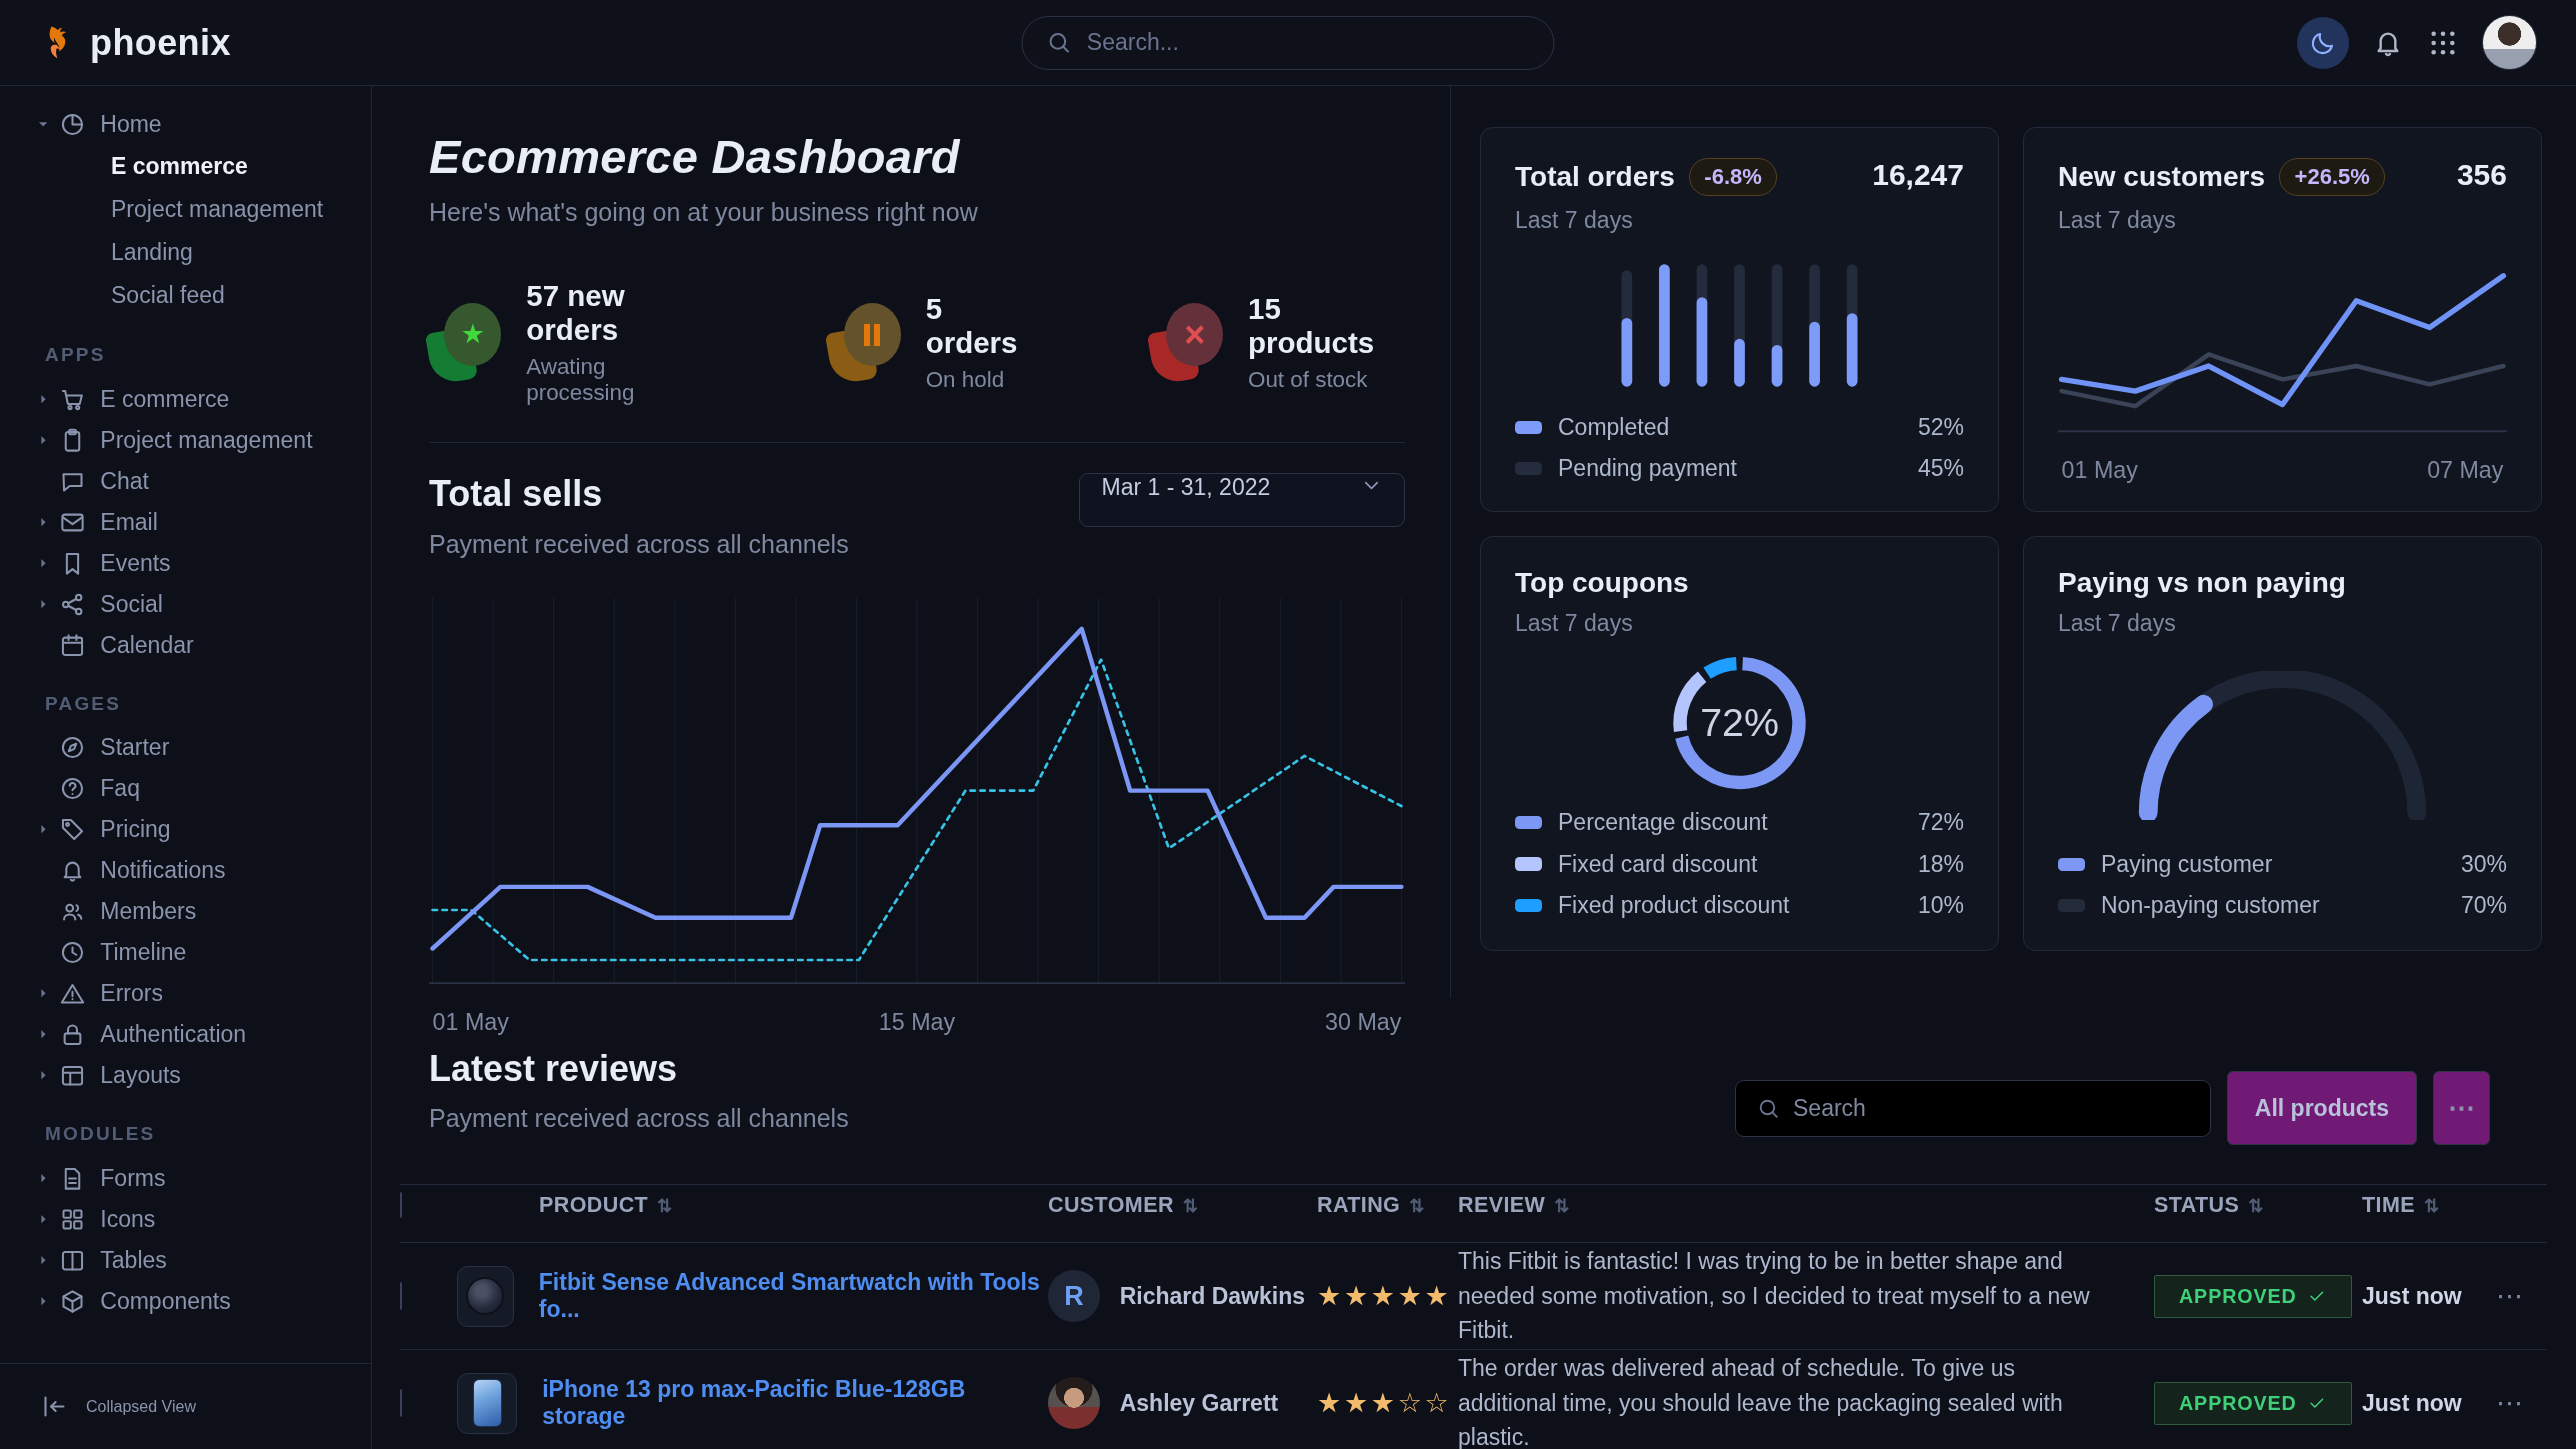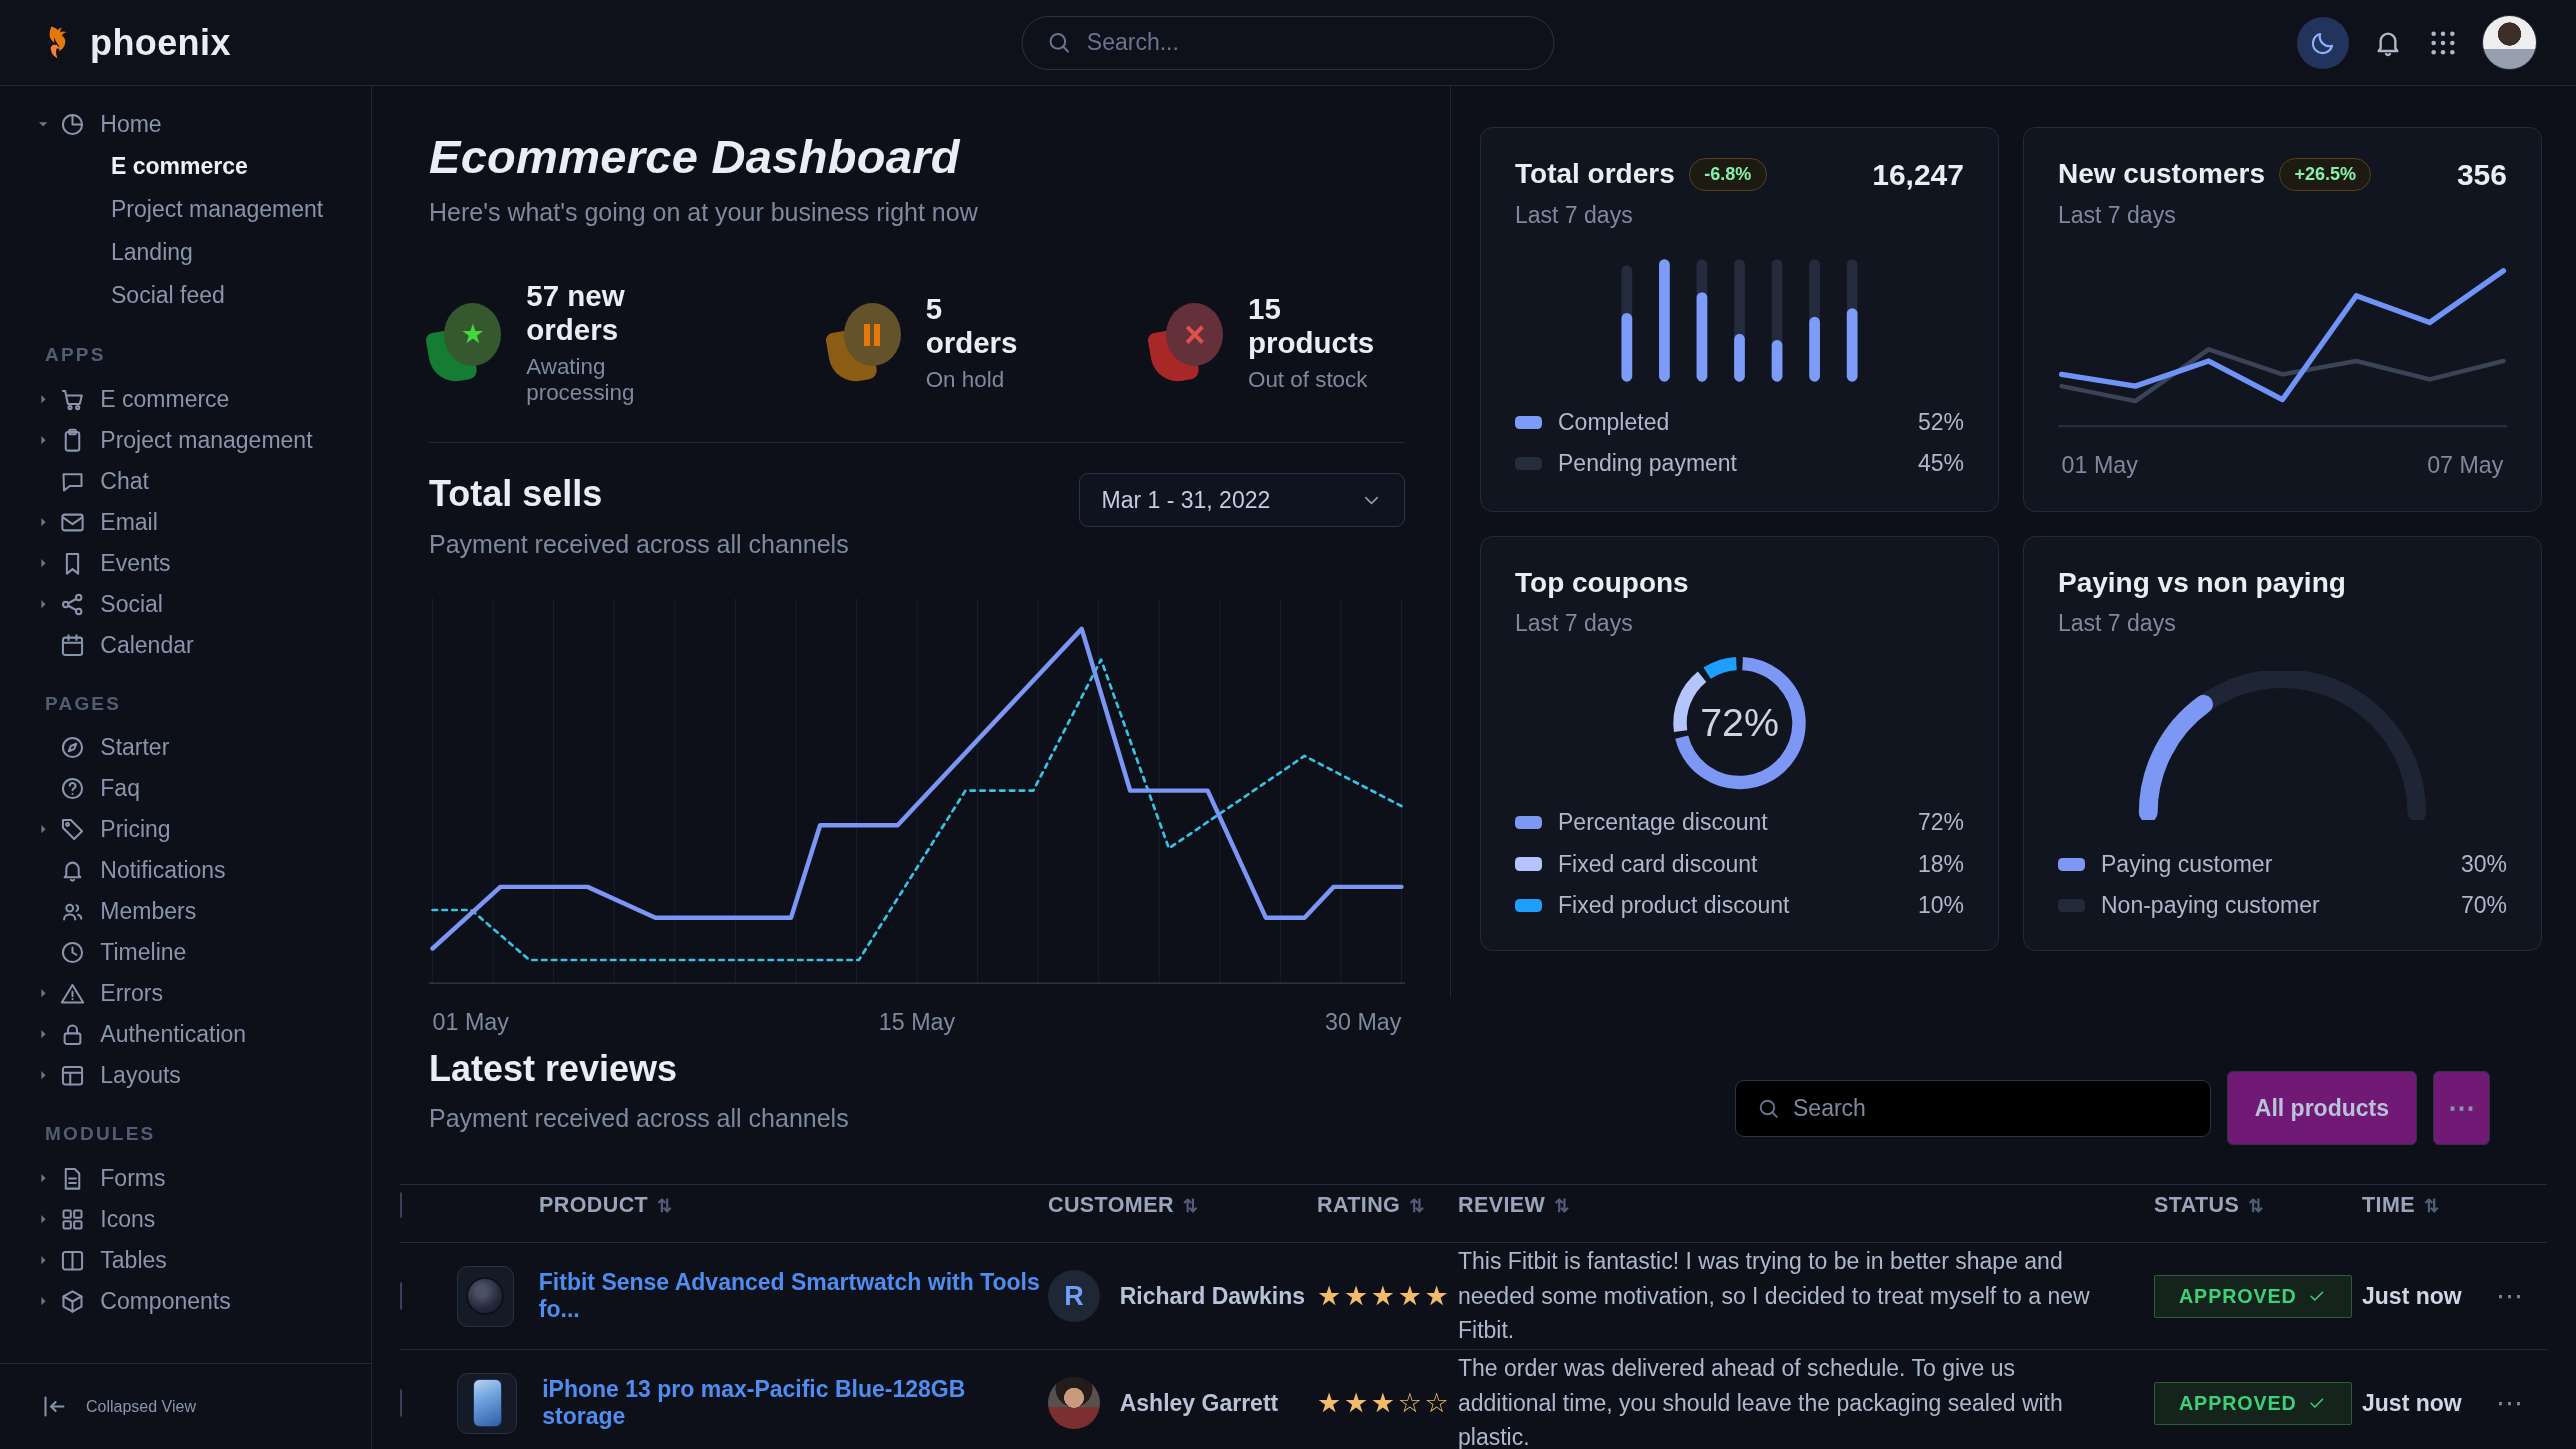--- a/index.html
+++ b/index.html
@@ -74,33 +74,33 @@
   .stat-circ{ position:absolute; right:1.8px; top:0; width:57px; height:63px; border-radius:50%;
     display:flex; align-items:center; justify-content:center;}
   .stat-circ .glyph{ font-size:27px; line-height:1;}
   .pausebars{ width:16px; height:21.5px; border-left:6.3px solid #e5780b; border-right:6.3px solid #e5780b;}
   .stat-val{ font-size:29.5px; font-weight:700; color:#e9edf6;}
   .stat-sub{ margin-top:7.2px; font-size:22.4px; color:#7e889f;}
   .divider{ border:0; border-top:0.9px solid #1f2636; margin:36px 0 30px;}
 
   .sells-head{ display:flex; justify-content:space-between; align-items:flex-start;}
   .date-select{ width:326px; height:54px; border:0.9px solid #2c3346; border-radius:9px;
-    display:flex; align-items:center; justify-content:space-between; padding:0 21.5px;
+    display:flex; align-items:flex-start; justify-content:space-between; padding:0 21.5px;
     color:#c3cce0; font-size:23px; cursor:pointer; background:#0f1320;}
   .date-select .icn{ width:23px; height:23px; color:#8a94ad;}
   .big-chart{ width:100%; height:448px; margin-top:30px;}
 
   
   .card{ background:#11151f; border:0.9px solid #232a3c; border-radius:12.5px;
     padding:30px 34px 27px; display:flex; flex-direction:column;}
   .card-top{ display:flex; justify-content:space-between; align-items:flex-start;}
   .card-title-row{ display:flex; align-items:center; gap:14.3px;}
   .card-title{ font-size:28px; font-weight:700; color:#e9edf6;}
-  .pill{ font-size:18px; font-weight:700; padding:4.5px 14.3px 5.4px; border-radius:894px;
-    color:#86efac; background:#1d1a12; border:0.9px solid #54411f;}
+  .pill{ font-size:22px; font-weight:700; padding:4.5px 14.3px 5.4px; border-radius:894px;
+    color:#c4b5fd; background:#1d1a12; border:0.9px solid #54411f;}
   .period{ margin-top:10.7px; color:#7e889f; font-size:23px;}
   .big-val{ font-size:30px; font-weight:700; color:#e9edf6;}
   .chart-orders{ width:100%; height:228px; margin:23px 0 9px;}
   .chart-customers{ width:100%; height:279px; margin-top:21.5px;}
   .chart-donut{ width:100%; height:200px; margin:18px 0 5.4px;}
   .chart-gauge{ width:295px; height:161px; margin:34px auto 18px;}
   .legend{ margin-top:auto;}
   .legend-row{ display:flex; align-items:center; gap:16px; padding:7.2px 0;
     font-size:23px; color:#aeb8cd;}
   .legend-row .swatch{ width:27px; height:13.4px; border-radius:4.5px; flex:0 0 auto;}

